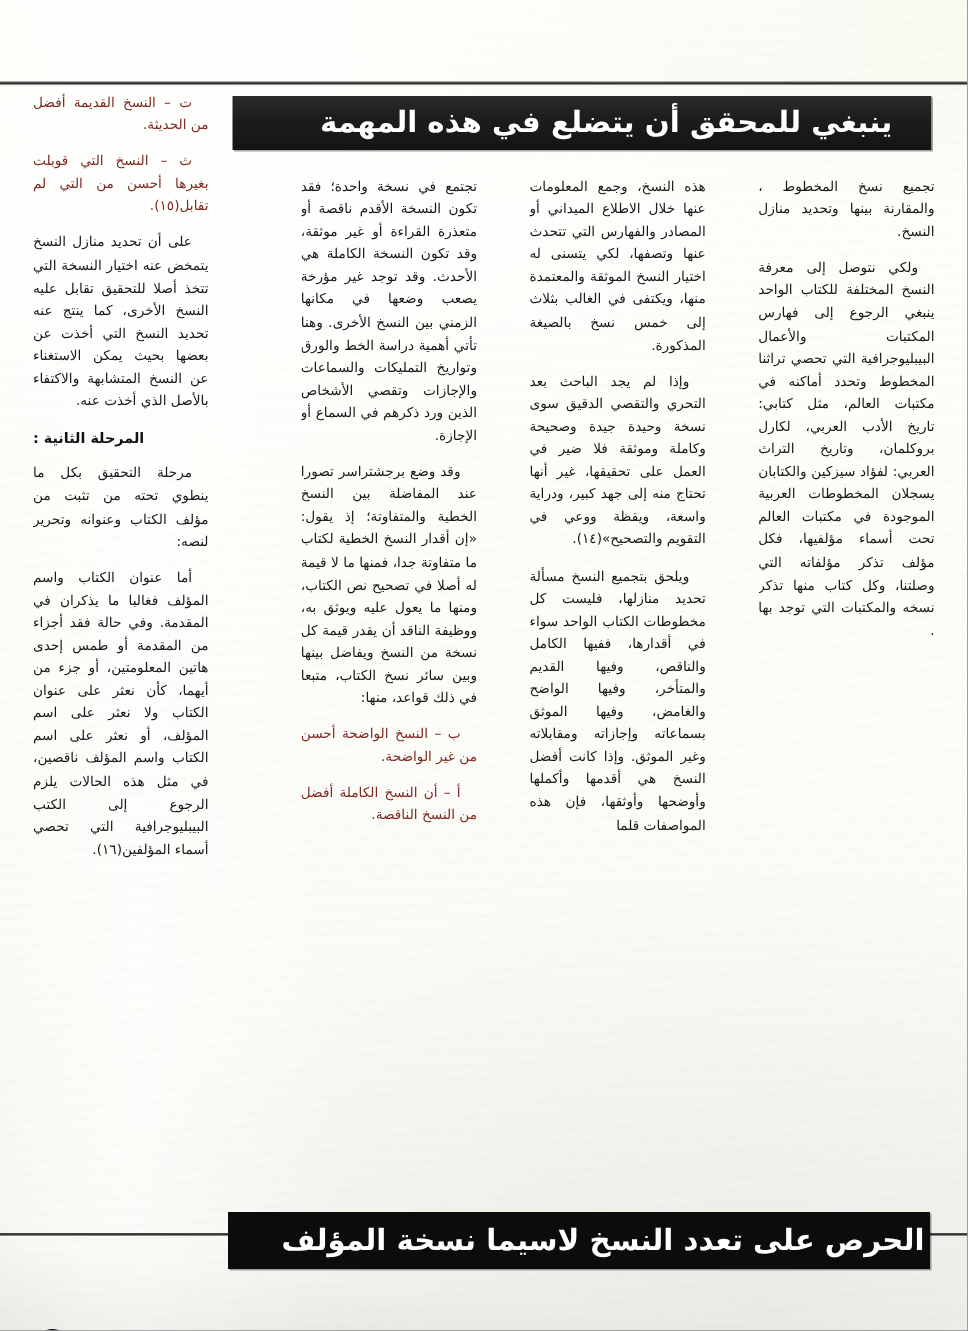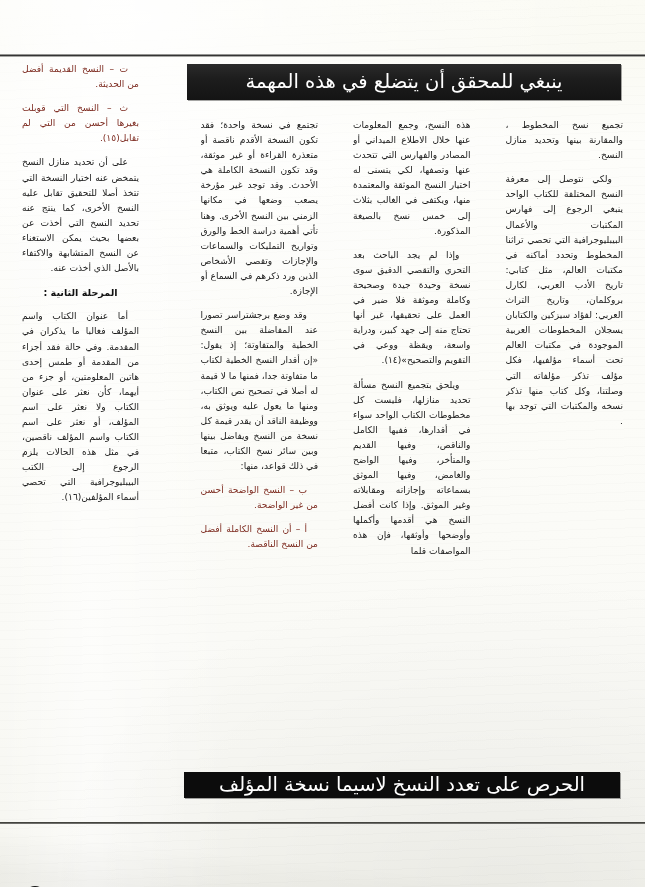--- a/index.html
+++ b/index.html
@@ -61,37 +61,38 @@
 
   
   .banner {
     position: absolute;
     z-index: 4;
     background: #1b1b1b;
     color: #ffffff;
     display: flex;
     align-items: center;
     justify-content: center;
-    font-weight: 400;
+    font-weight: 700;
     letter-spacing: 0.4px;
     box-shadow: 1px 1px 0 rgba(0,0,0,.35);
+    padding-left: 32px;
   }
   .banner.head {
     right: 24px;
     top: 64px;
     width: 434px;
     height: 36px;
     font-size: 19.5px;
     background: linear-gradient(180deg, #2b2b2b 0%, #1d1d1d 40%, #141414 100%);
   }
   .banner.foot {
     right: 25px;
-    top: 772px;
+    top: 808px;
     width: 436px;
-    height: 26px;
+    height: 38px;
     font-size: 19.5px;
     background: #0c0c0c;
   }
   .banner span { display: inline-block; transform: translateY(-1px); }
 
   
   .cols {
     position: absolute;
     top: 118px;
     right: 22px;
@@ -132,21 +133,21 @@
     z-index: 2;
     overflow: hidden;
   }
   .col-left p {
     margin: 0 0 9px 0;
     text-indent: 11px;
   }
   .accent { color: #7d2b20; }
   .subhead {
     font-weight: 700;
-    text-align: center;
+    text-align: left;
     text-indent: 0 !important;
     margin: 13px 0 8px 0;
     font-size: 9.6px;
     letter-spacing: -.2px;
     color: #121212;
   }
 
   
   .footer {
     position: absolute;
@@ -195,20 +196,21 @@
 
   <div class="banner head">
     <span>ينبغي للمحقق أن يتضلع في هذه المهمة</span>
   </div>
 
   <div class="col-left">
     <p class="accent">ت – النسخ القديمة أفضل من الحديثة.</p>
     <p class="accent">ث – النسخ التي قوبلت بغيرها أحسن من التي لم تقابل(١٥).</p>
     <p>على أن تحديد منازل النسخ يتمخض عنه اختيار النسخة التي تتخذ أصلا للتحقيق تقابل عليه النسخ الأخرى، كما ينتج عنه تحديد النسخ التي أخذت عن بعضها بحيث يمكن الاستغناء عن النسخ المتشابهة والاكتفاء بالأصل الذي أخذت عنه.</p>
     <p class="subhead">المرحلة الثانية :</p>
+    <p>مرحلة التحقيق بكل ما ينطوي تحته من تثبت من مؤلف الكتاب وعنوانه وتحرير لنصه:</p>
     <p>أما عنوان الكتاب واسم المؤلف فغالبا ما يذكران في المقدمة. وفي حالة فقد أجزاء من المقدمة أو طمس إحدى هاتين المعلومتين، أو جزء من أيهما، كأن نعثر على عنوان الكتاب ولا نعثر على اسم المؤلف، أو نعثر على اسم الكتاب واسم المؤلف ناقصين، في مثل هذه الحالات يلزم الرجوع إلى الكتب البيبليوجرافية التي تحصي أسماء المؤلفين(١٦).</p>
   </div>
 
   <div class="cols">
 
     <div class="col">
       <p class="noindent">تجميع نسخ المخطوط ، والمقارنة بينها وتحديد منازل النسخ.</p>
       <p>ولكي نتوصل إلى معرفة النسخ المختلفة للكتاب الواحد ينبغي الرجوع إلى فهارس المكتبات والأعمال البيبليوجرافية التي تحصي تراثنا المخطوط وتحدد أماكنه في مكتبات العالم، مثل كتابي: تاريخ الأدب العربي، لكارل بروكلمان، وتاريخ التراث العربي: لفؤاد سيزكين والكتابان يسجلان المخطوطات العربية الموجودة في مكتبات العالم تحت أسماء مؤلفيها، فكل مؤلف تذكر مؤلفاته التي وصلتنا، وكل كتاب منها تذكر نسخه والمكتبات التي توجد بها .</p>
     </div>
 

